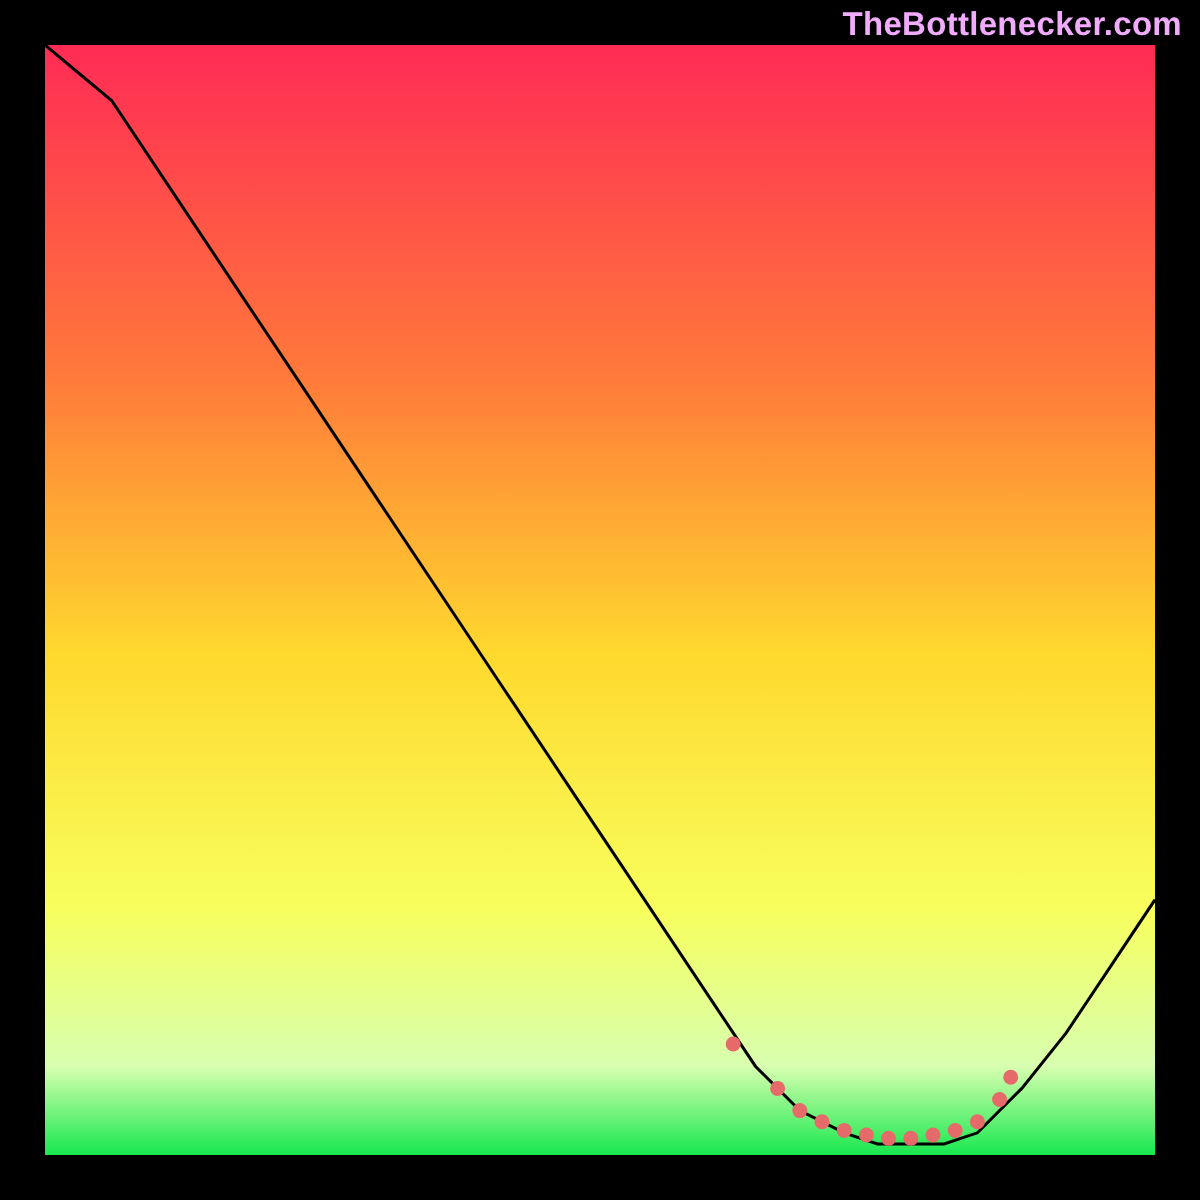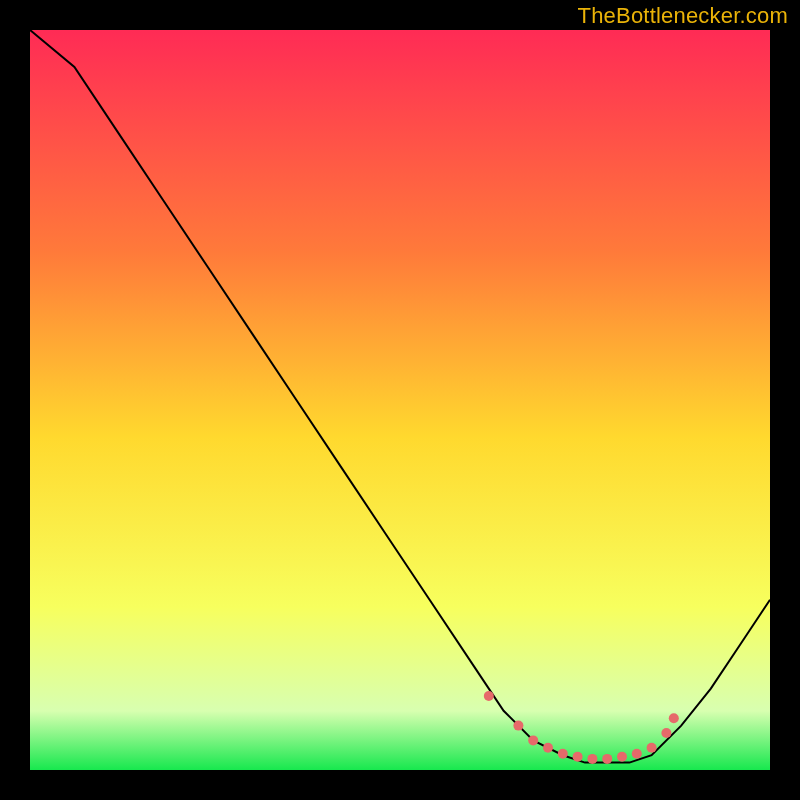--- a/index.html
+++ b/index.html
@@ -14,23 +14,23 @@
   .frame {
     position: relative;
     width: 800px;
     height: 800px;
     background: #000;
   }
   .attribution {
     position: absolute;
     top: 3px;
     right: 12px;
-    color: #eab308;
+    color: #f0abfc;
     font-size: 22px;
-    font-weight: 400;
+    font-weight: 700;
     letter-spacing: 0.2px;
   }
   .plot {
     position: absolute;
     left: 30px;
     top: 30px;
     width: 740px;
     height: 740px;
   }
   .plot svg {

